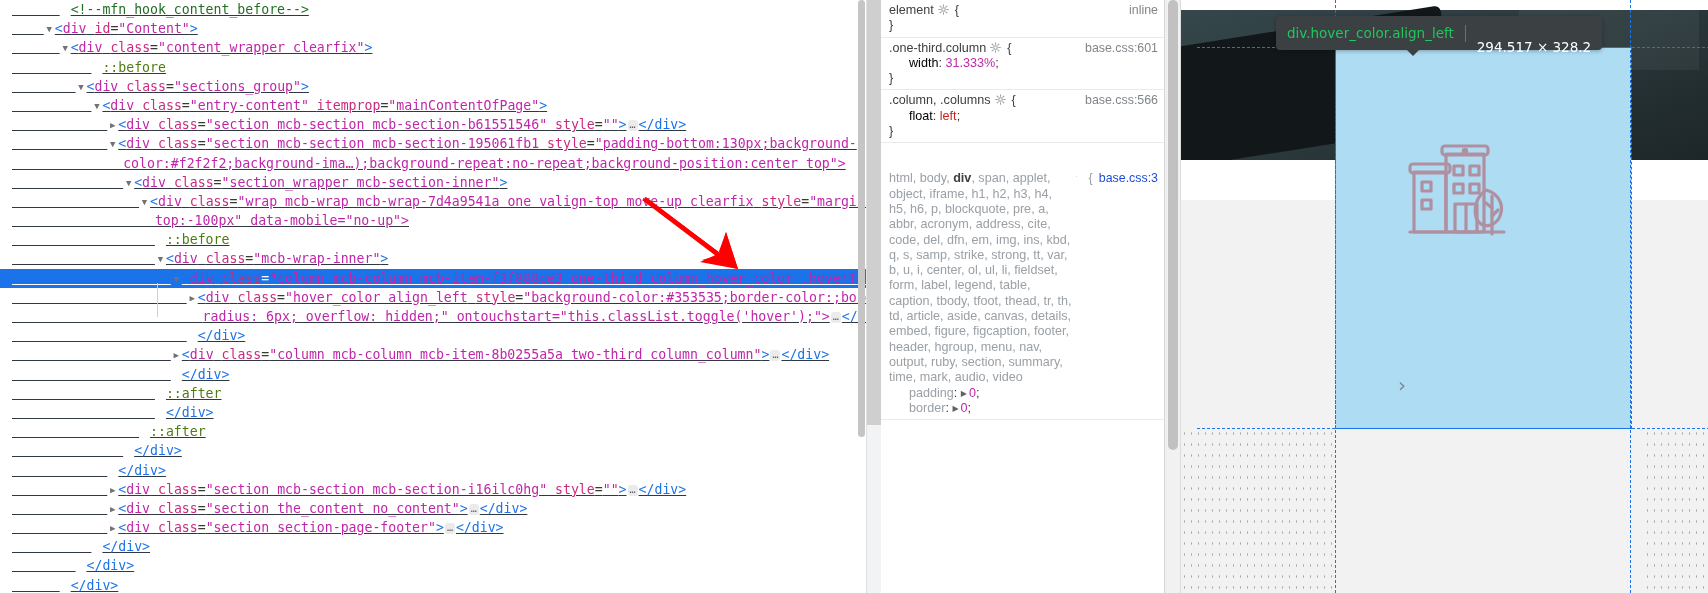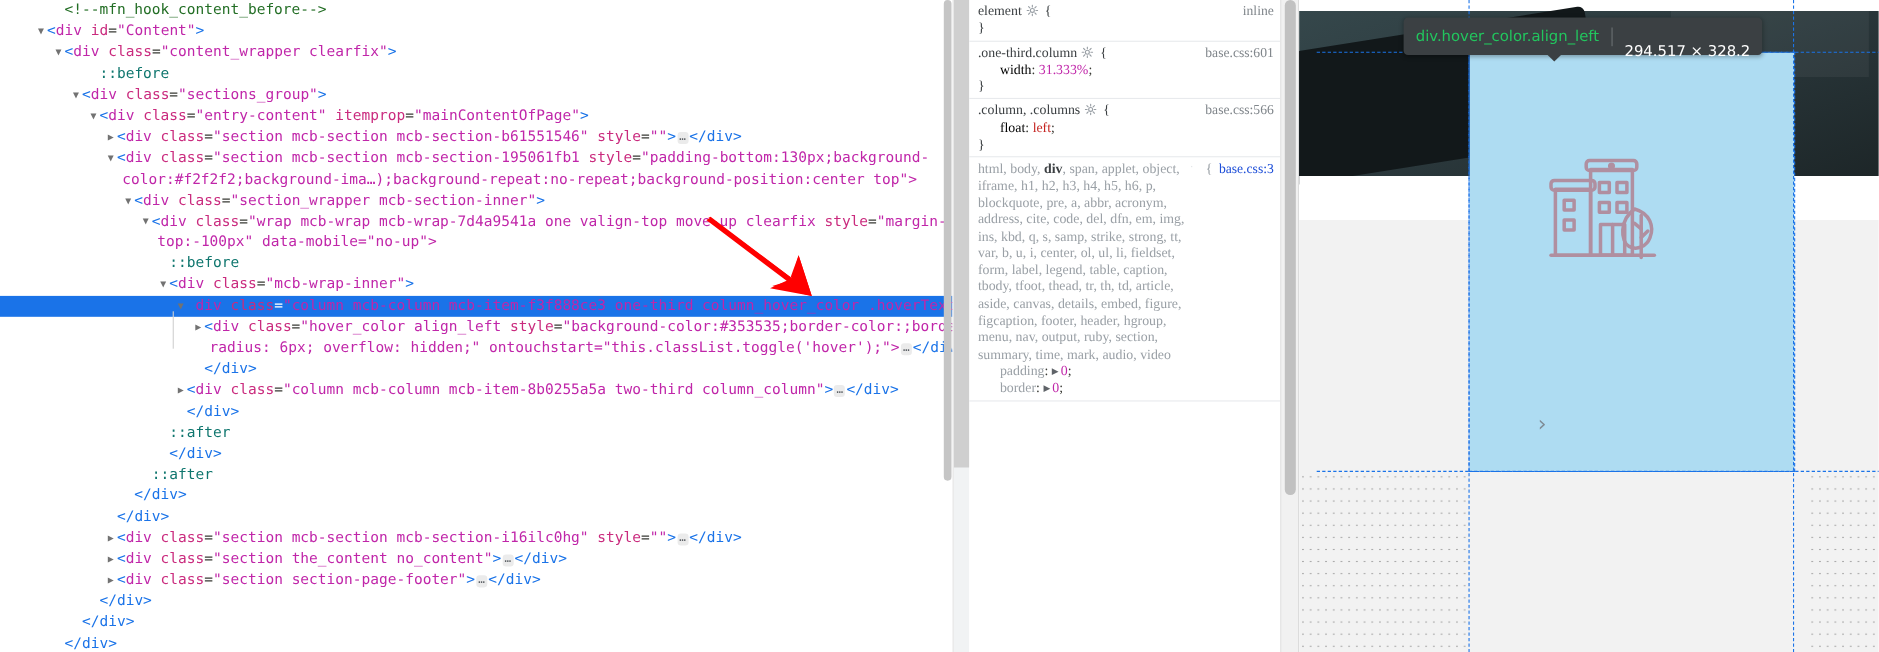--- a/index.html
+++ b/index.html
@@ -30,35 +30,36 @@
     line-height: 19.2px;
     color: #303942;
     white-space: pre;
     padding-top: 0px;
   }
   .dline {
     display: block;
     height: 19.2px;
     white-space: pre;
     position: relative;
-    padding-left: 0px;
+    padding-left: 12px;
+    text-decoration: underline;
   }
   .dline.selected {
     background: #1a73e8;
     color: #ffffff;
     width: 866px;
   }
   .dline.selected .tag,
   .dline.selected .attrname,
   .dline.selected .attrval,
   .dline.selected .punct,
   .dline.selected .txt,
   .dline.selected .arrow-tw { color: #ffffff; }
   .punct    { color: #393a34; }
-  .pseudo   { color: #0f766e; }
+  .pseudo   { color: #4d7c0f; }
   .comment  { color: #236e25; }
   .txt      { color: #303942; }
 
   
   .tagname  { color: #c026a9; }
   .attrk    { color: #ca2b7e; }
   .attrv    { color: #c026a9; }
   .bluetag  { color: #1a73e8; }
 
   .tw {
@@ -118,21 +119,21 @@
     background: #c5c5c5;
     border-radius: 4px;
   }
 
   
   .styles-pane {
     position: relative;
     width: 298px; height: 593px;
     background: #ffffff;
     border-left: 1px solid #e0e0e0;
-    font-family: Liberation Serif, serif;
+    font-family: Liberation Sans, sans-serif;
     font-size: 12.6px;
     line-height: 15.3px;
     overflow: hidden;
   }
   .styles-gutter {
     position: absolute;
     left: 0; top: 0;
     width: 14px; height: 593px;
     background: #f1f3f4;
   }
@@ -178,21 +179,21 @@
   }
   .prop  { color: #000000; }
   .rule.ua .prop { color: #9aa0a6; }
   .val   { color: #c5221f; }
   .valnum{ color: #c026a9; }
   .rule.ua .valnum { color: #c026a9; }
   .brace { color: #3c4043; padding-left: 8px; }
   .rule.ua .brace { color: #9aa0a6; }
   .strike { text-decoration: line-through; color: #9aa0a6; }
   .strike .prop, .strike .valnum { color: #9aa0a6; text-decoration: line-through; }
-  .selector-ua-wrap { white-space: normal; line-height: 15.3px; padding: 0 6px 0 8px; }
+  .selector-ua-wrap { white-space: normal; line-height: 15.3px; padding: 0 6px 0 8px; margin-top: 25px; }
 
   .gear {
     display: inline-block;
     width: 11px; height: 11px;
     vertical-align: -1px;
     margin: 0 4px;
   }
   .filter-ico {
     display: inline-block;
     width: 11px; height: 11px;

